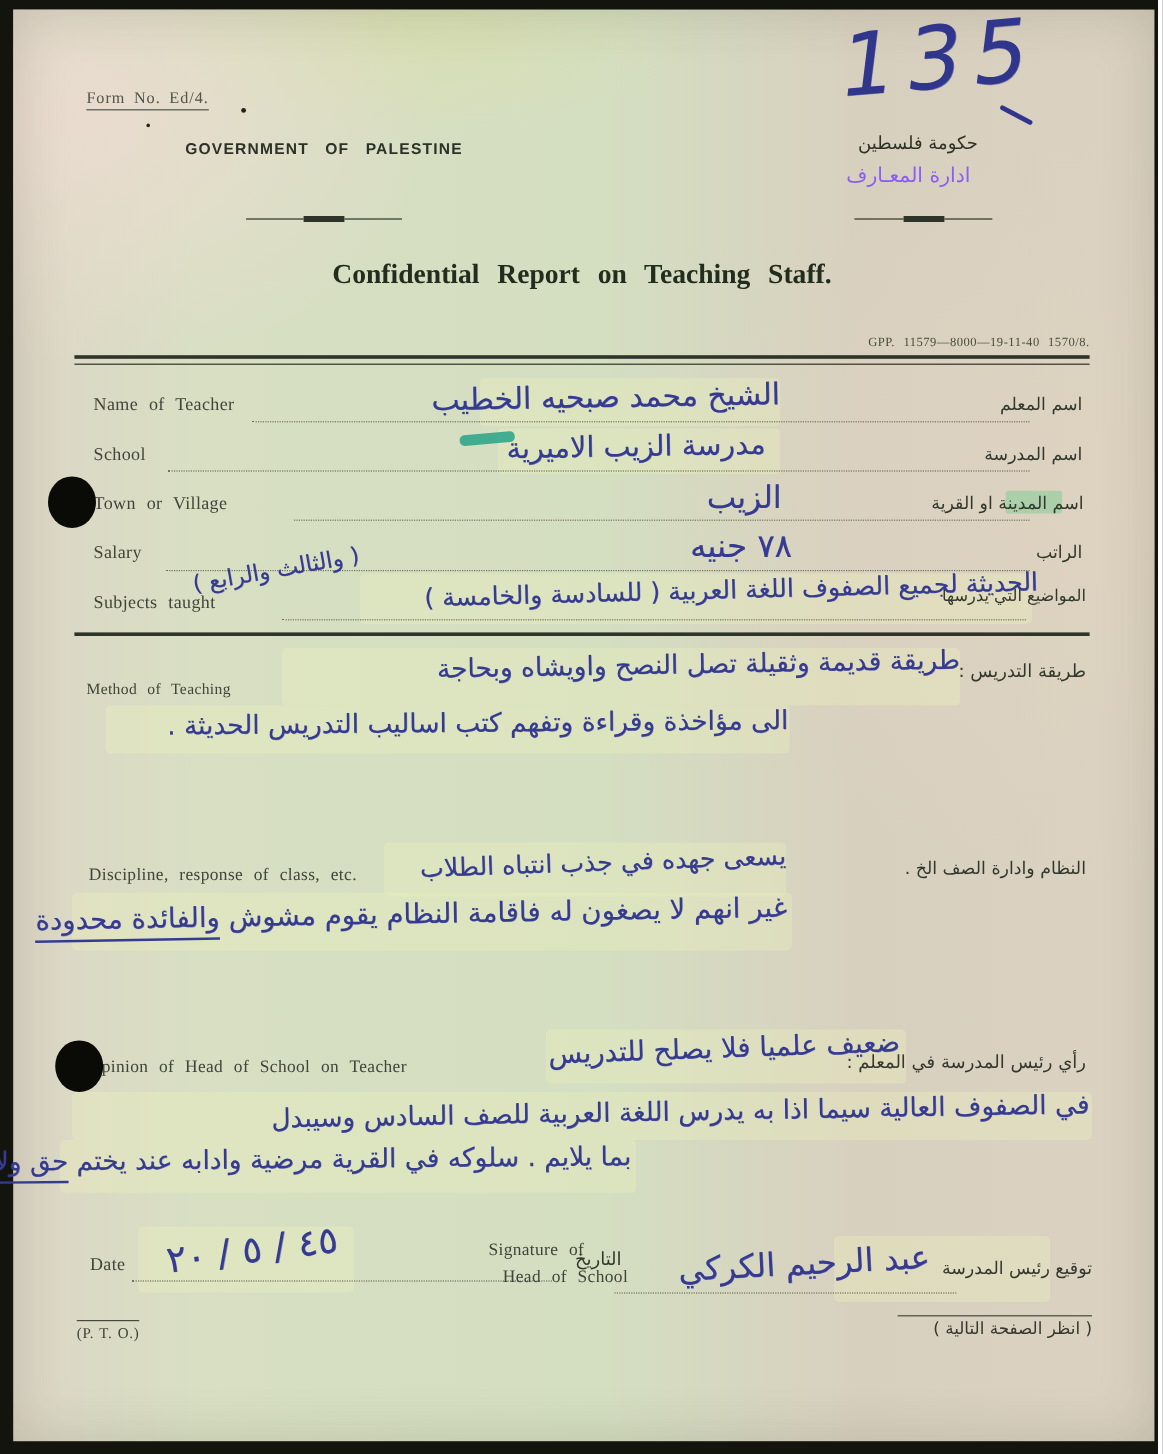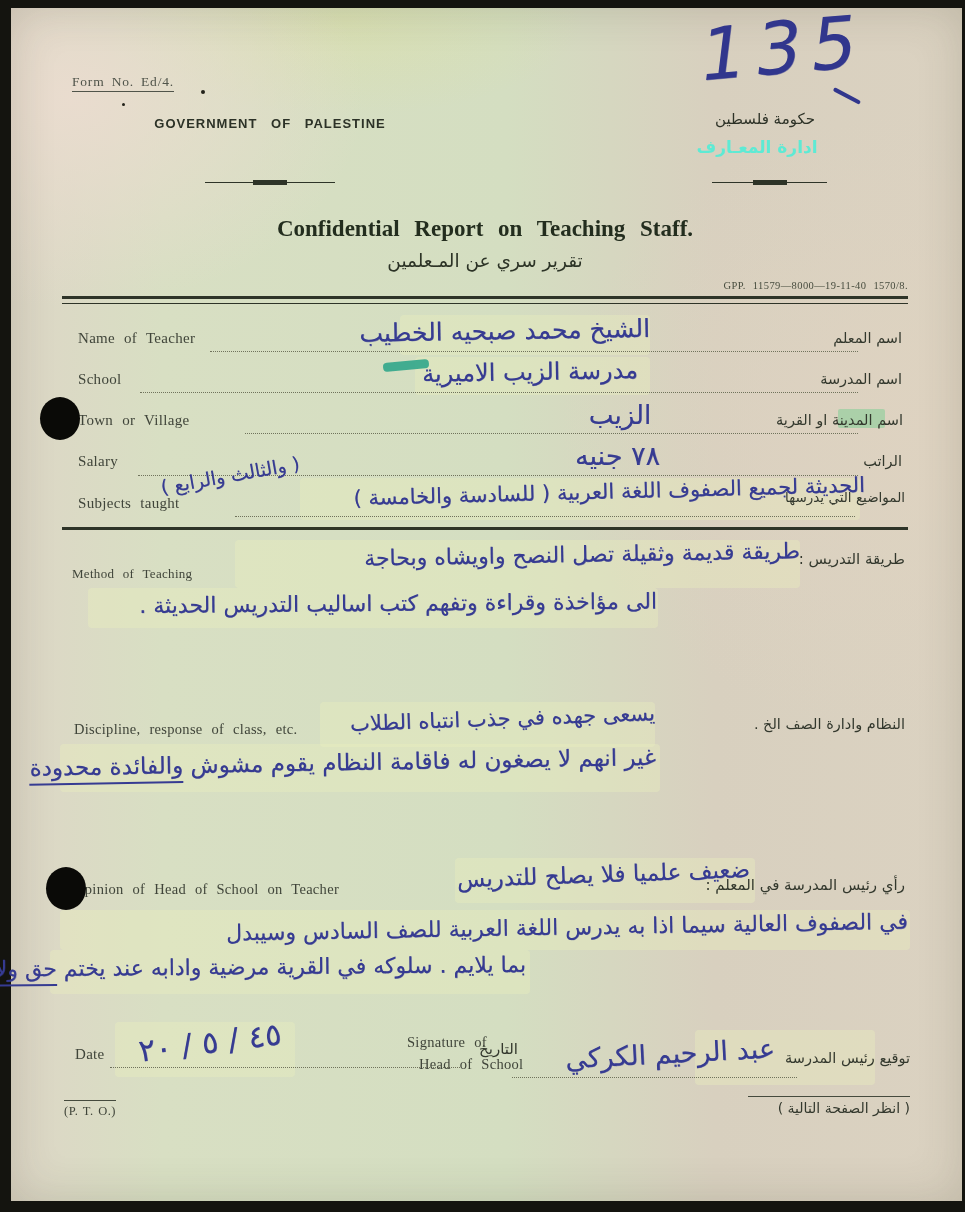--- a/index.html
+++ b/index.html
@@ -59,29 +59,28 @@
   <div class="abs divider" style="left:205px;top:180px;width:130px;">
     <span class="thin"></span>
       <span class="thick"></span>
       <span class="thin"></span>
   </div>
 
   <div class="abs" style="left:700px;top:6px;font-family:'DejaVu Sans',sans-serif;font-size:72px;color:#31368d;transform:rotate(-5deg) skewX(-12deg);letter-spacing:10px;text-shadow:0.5px 0.5px 0.5px rgba(49,54,141,0.5);">135</div>
   <div class="abs" style="left:832px;top:94px;width:30px;height:3.5px;background:#31368d;transform:rotate(28deg);border-radius:2px;"></div>
 
   <div class="abs lblar" style="left:700px;top:110px;width:115px;text-align:right;font-size:15px;color:#2d3227;">حكومة فلسطين</div>
-  <div class="abs lblar" style="left:692px;top:137px;width:130px;text-align:center;font-size:17px;font-weight:bold;color:#5eead4;">ادارة المعـارف</div>
+  <div class="abs lblar" style="left:692px;top:137px;width:130px;text-align:center;font-size:17px;font-weight:normal;color:#8b5cf6;">ادارة المعـارف</div>
   <div class="abs divider" style="left:712px;top:180px;width:115px;">
     <span class="thin"></span>
       <span class="thick"></span>
       <span class="thin"></span>
   </div>
 
   <div class="abs" style="left:160px;top:216px;width:650px;text-align:center;font-weight:bold;font-size:23px;word-spacing:9px;color:#232d1e;">Confidential Report on Teaching Staff.</div>
-  <div class="abs lblar" style="left:160px;top:250px;width:650px;text-align:center;font-size:18.5px;color:#2c3326;">تقرير سري عن المـعلمين</div>
   <div class="abs" style="left:560px;top:280px;width:348px;text-align:right;font-size:10.5px;letter-spacing:0.4px;word-spacing:4px;color:#474c3e;">GPP. 11579—8000—19-11-40  1570/8.</div>
 
   <div class="abs rule-double" style="left:62px;top:296px;width:846px;"></div>
 
   <div class="abs lbl" style="left:78px;top:330px;">Name of Teacher</div>
   <div class="abs dot" style="left:210px;top:351px;width:648px;"></div>
   <div class="abs lblar" style="left:762px;top:330px;width:140px;">اسم المعلم</div>
   <div class="abs hw" style="left:395px;top:316px;width:255px;text-align:center;font-size:25px;transform:rotate(-1deg);">الشيخ محمد صبحيه الخطيب</div>
 
   <div class="abs lbl" style="left:78px;top:371px;">School</div>

